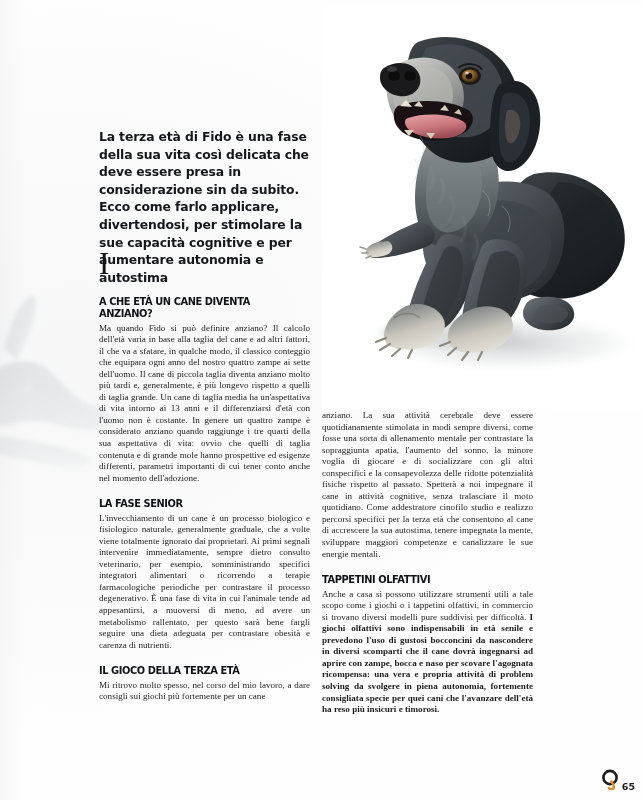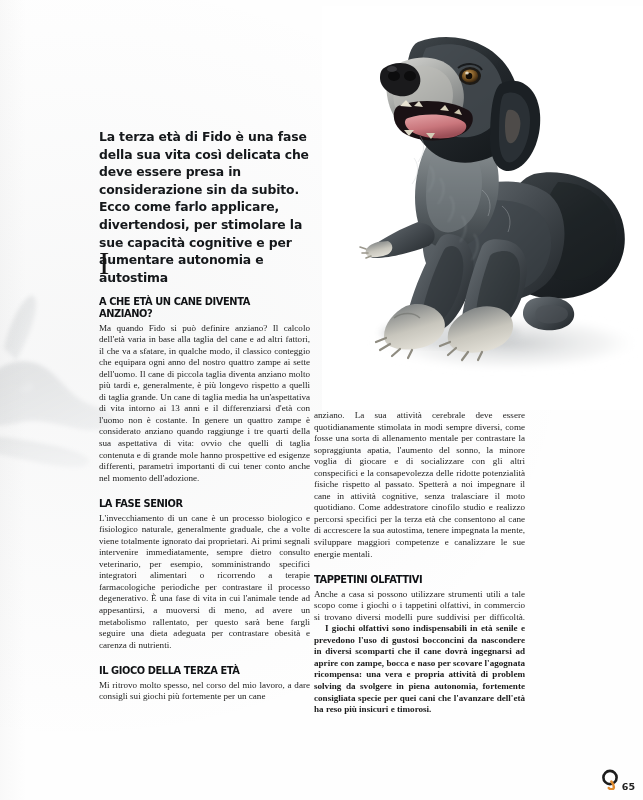--- a/index.html
+++ b/index.html
@@ -72,21 +72,21 @@
   .col {
     position: absolute;
     width: 211px;
     font-size: 9.1px;
     line-height: 11.55px;
     text-align: justify;
     color: #1c1c1c;
     hyphens: auto;
   }
   #col-left  { left: 99px;  top: 247px; height: 535px; }
-  #col-right { left: 314px; top: 410px; height: 372px; }
+  #col-right { left: 322px; top: 410px; height: 372px; }
 
   .col p {
     margin: 0 0 0 0;
     text-indent: 0;
   }
 
   
   .dropcap-para { position: relative; min-height: 34px; }
   .dropcap {
     float: left;
@@ -106,21 +106,21 @@
     line-height: 12px;
     letter-spacing: -0.45px;
     color: #101215;
     margin: 13px 0 3.5px 0;
     text-align: left;
     transform: scaleX(0.93);
     transform-origin: left center;
   }
   h2.section-head.first { margin-top: 14px; }
 
-  b, strong { font-weight: bold; margin-left: 11px; }
+  b, strong { font-weight: bold; }
 
   
   #folio {
     position: absolute;
     right: 8px;
     bottom: 8px;
     display: flex;
     align-items: flex-start;
     gap: 1px;
   }

